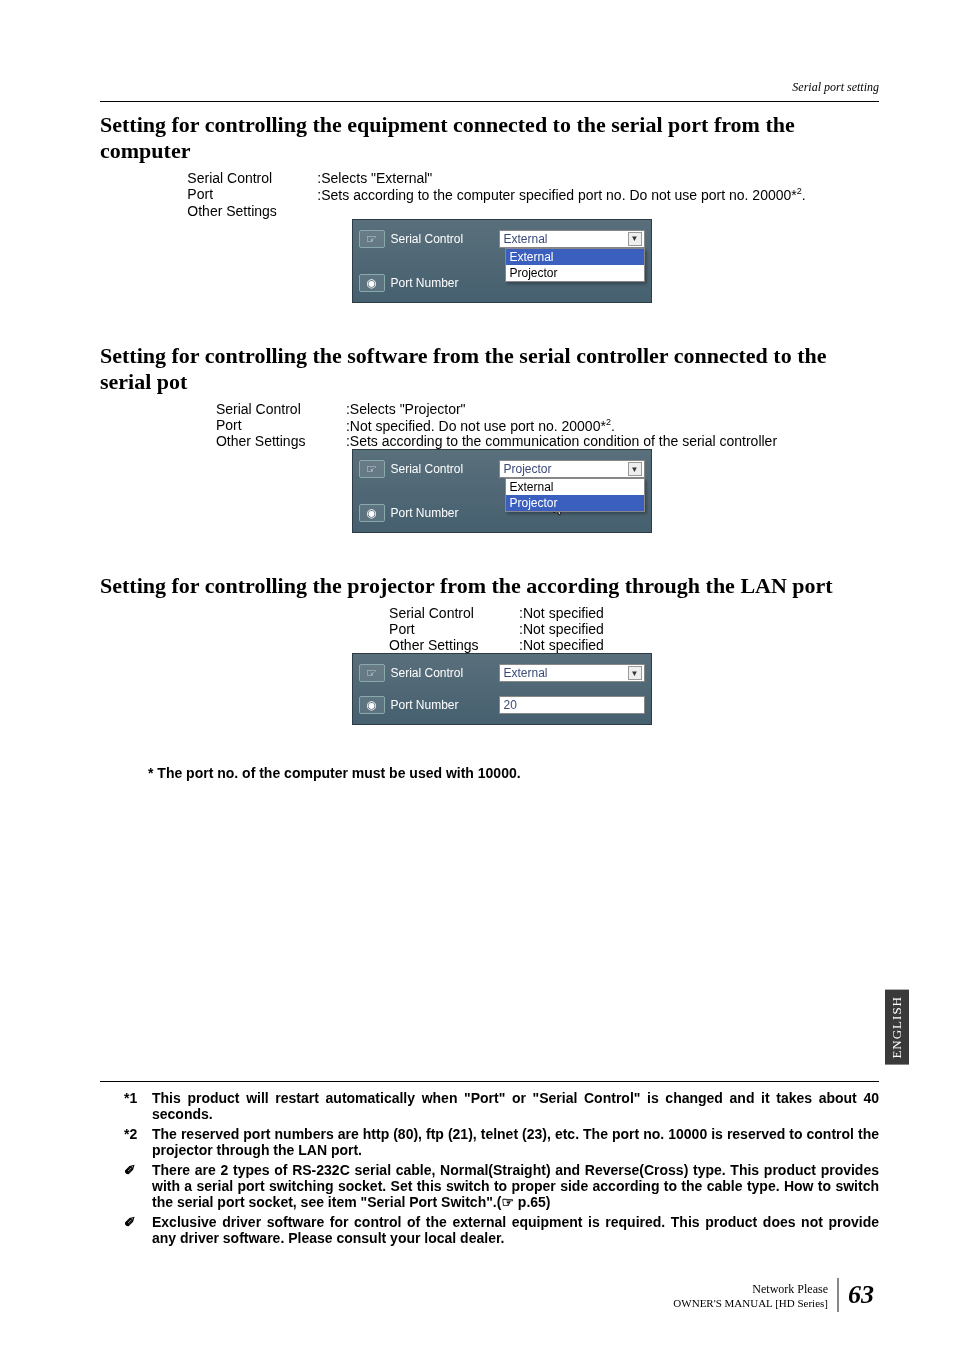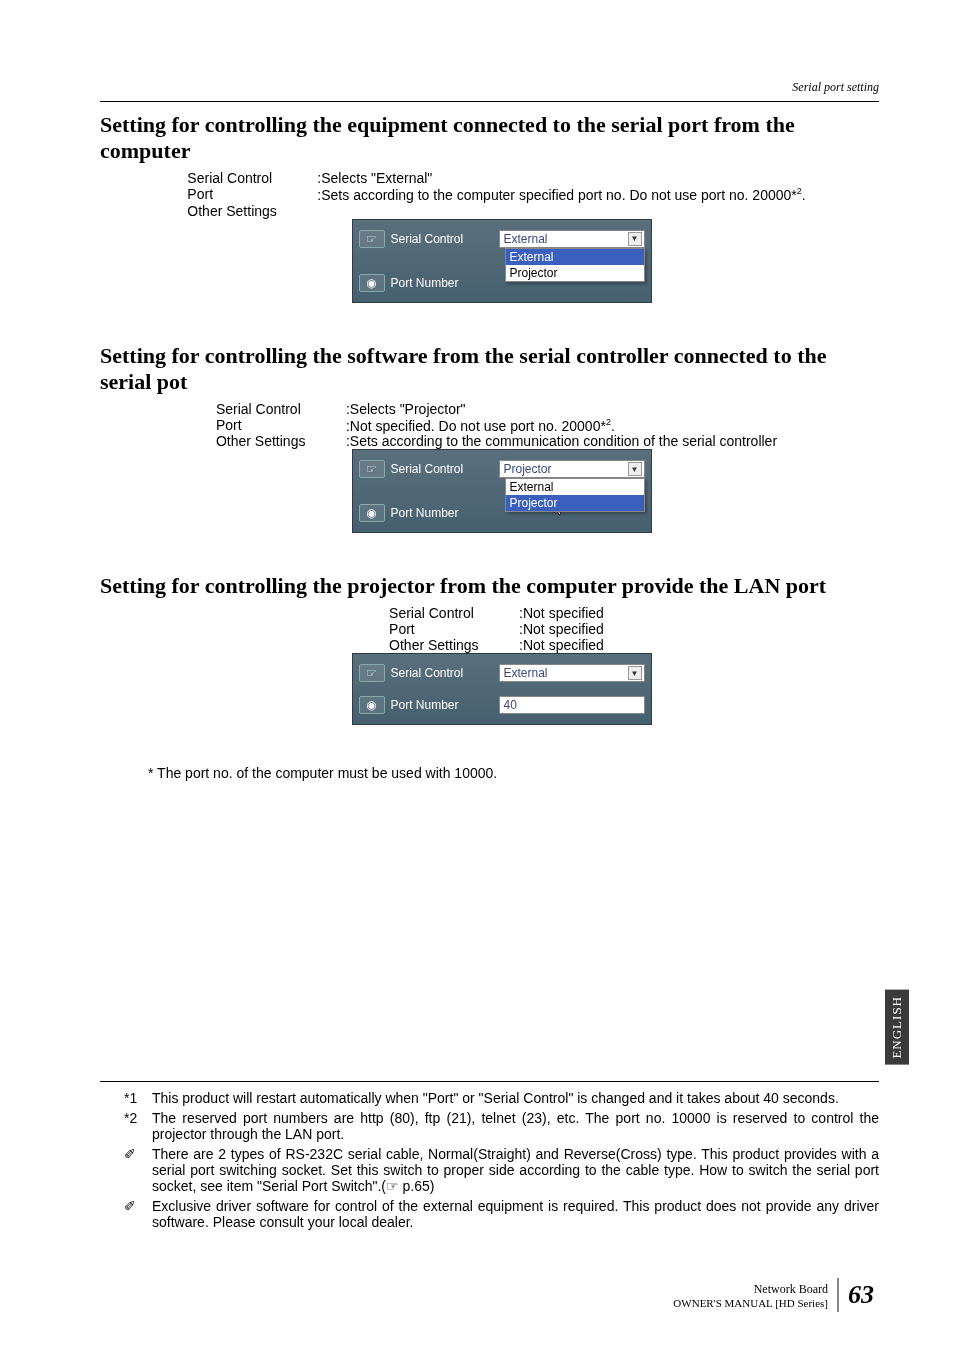--- a/index.html
+++ b/index.html
@@ -62,21 +62,21 @@
       position: absolute; right: 0; top: 18px; width: 140px; background: #fff;
       border: 1px solid #888; color: #000; z-index: 10; box-shadow: 2px 2px 3px rgba(0,0,0,0.3);
     }
     .ui-dropdown .opt { padding: 1px 4px; font-size: 12px; }
     .ui-dropdown .opt.sel { background: #3a5fbf; color: #fff; }
     .ui-input {
       flex: 1; background: #fff; color: #3b4a7a; height: 18px; border: 1px solid #888;
       display: flex; align-items: center; padding: 0 4px; font-size: 12px;
     }
     .cursor-svg { position: absolute; width: 16px; height: 16px; }
-    .footnote-area { margin-top: 40px; font-size: 14px; margin-left: 24px;}
+    .footnote-area { margin-top: 40px; font-size: 14px; margin-left: 24px; font-weight: bold;}
     .footnote-rule { border-top: 1px solid #000; margin: 300px 0 8px 0; margin-left: -24px; }
     .footnote-line { display: flex; margin-bottom: 4px; text-align: justify; }
     .fn-marker { width: 28px; flex-shrink: 0; }
     .fn-text { flex: 1; }
     .side-tab {
       position: absolute; right: 45px; top: 990px;
       background: #3a3a3a; color: #fff; font-family: Georgia, serif;
       font-size: 13px; letter-spacing: 1px; padding: 6px 4px;
       writing-mode: vertical-rl; transform: rotate(180deg);
     }
@@ -172,21 +172,21 @@
     </div>
     <div class="ui-row" style="margin-top:26px;">
       <div class="ui-label">
           <span class="ui-icon-box">◉</span>
           <span>Port Number</span>
         </div>
     </div>
   </div>
 </div>
 
-<div class="section-title" style="margin-top:40px;">Setting for controlling the projector from the computer provide the LAN port</div>
+<div class="section-title" style="margin-top:40px;">Setting for controlling the projector from the according through the LAN port</div>
 <div class="def-block">
   <div class="def-table">
     <div class="def-row">
         <div class="def-label">Serial Control</div>
         <div class="def-val">:Not specified</div>
       </div>
     <div class="def-row">
         <div class="def-label">Port</div>
         <div class="def-val">:Not specified</div>
       </div>
@@ -204,21 +204,21 @@
       <div class="ui-select">
           <span>External</span>
           <span class="arrow-btn">▼</span>
         </div>
     </div>
     <div class="ui-row" style="margin-top:14px;">
       <div class="ui-label">
           <span class="ui-icon-box">◉</span>
           <span>Port Number</span>
         </div>
-      <div class="ui-input">40</div>
+      <div class="ui-input">20</div>
     </div>
   </div>
 </div>
 
 <div class="footnote-area">
   <div style="margin-left:24px;">* The port no. of the computer must be used with 10000.</div>
   <div class="footnote-rule"></div>
   <div class="footnote-line">
       <div class="fn-marker">*1</div>
       <div class="fn-text">This product will restart automatically when "Port" or "Serial Control" is changed and it takes about 40 seconds.</div>
@@ -234,18 +234,18 @@
   <div class="footnote-line">
       <div class="fn-marker">✐</div>
       <div class="fn-text">Exclusive driver software for control of the external equipment is required. This product does not provide any driver software. Please consult your local dealer.</div>
     </div>
 </div>
 
 <div class="side-tab">ENGLISH</div>
 
 <div class="page-footer">
   <span class="page-texts">
-    <div>Network Board</div>
+    <div>Network Please</div>
     <div style="font-size:11px;">OWNER'S MANUAL [HD Series]</div>
   </span>
   <span class="page-sep"></span>
   <span class="page-num">63</span>
 </div>
 
 </body></html>

